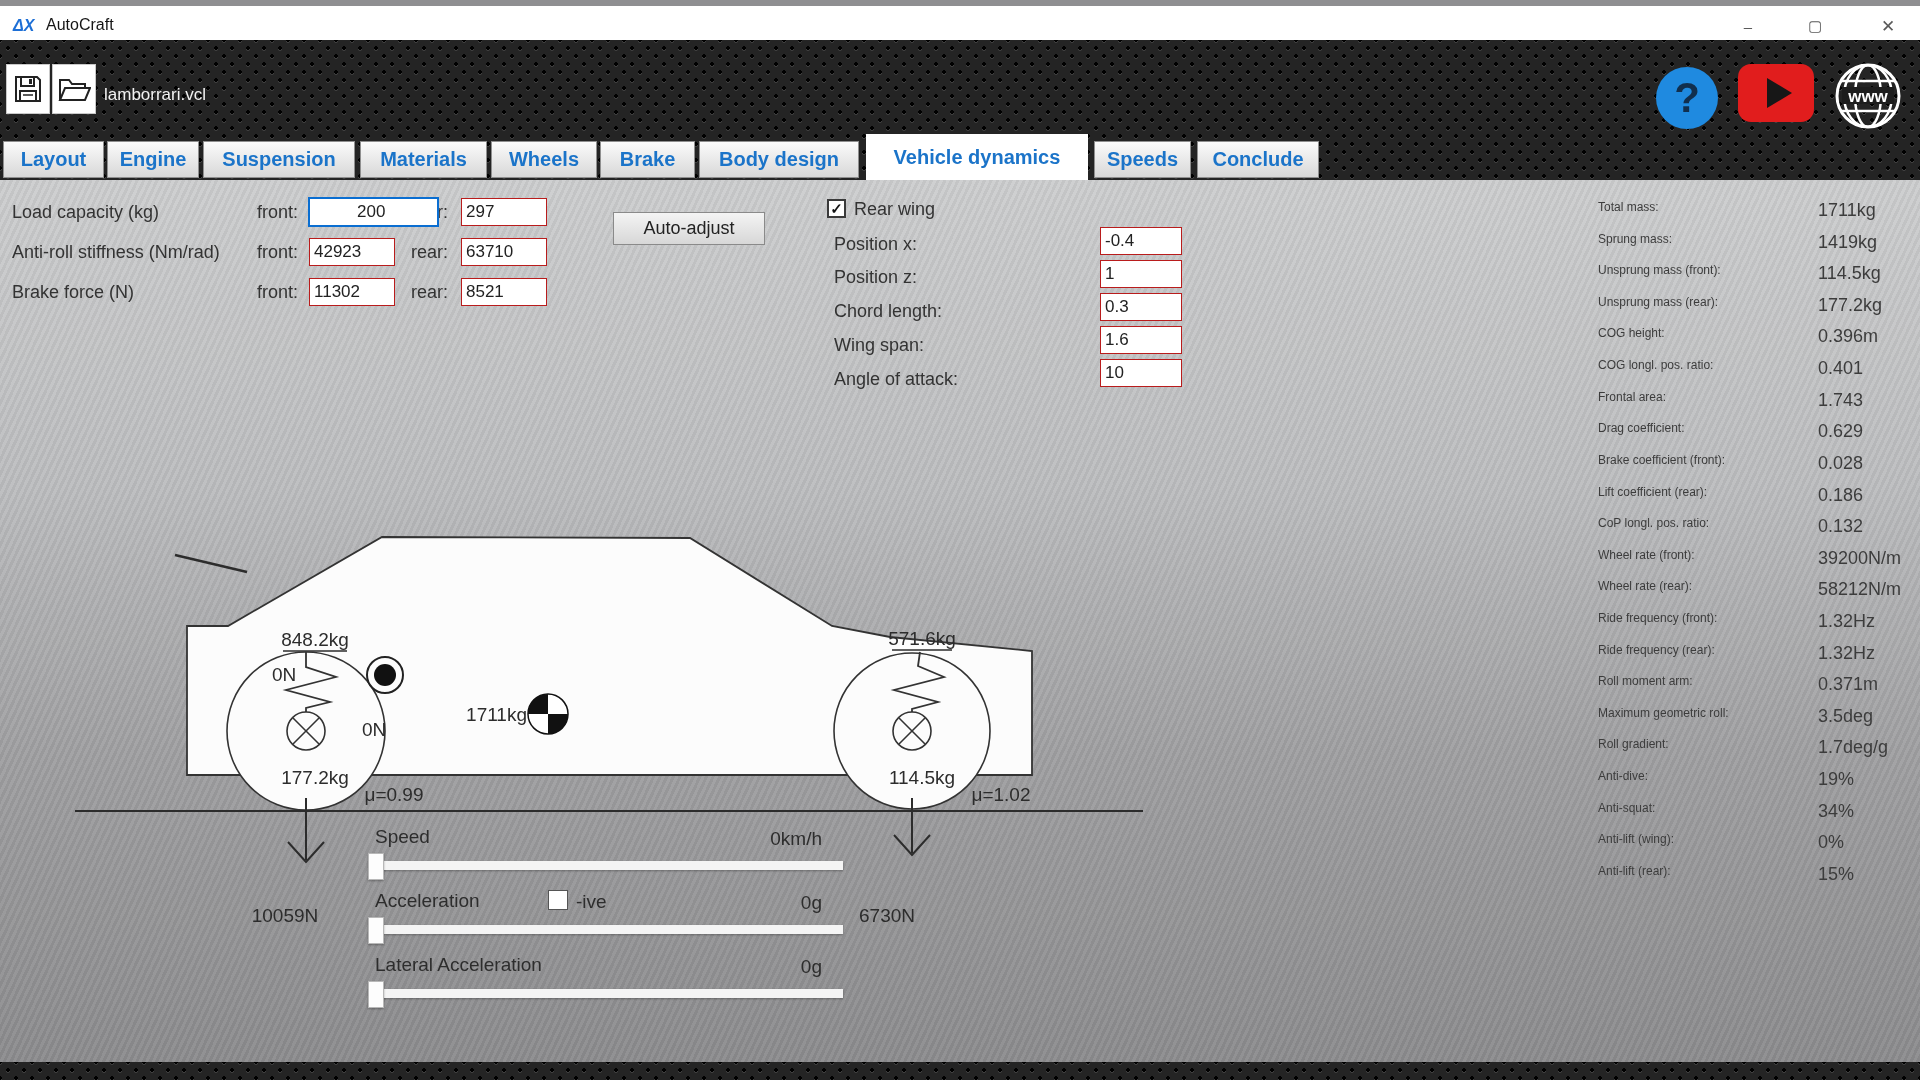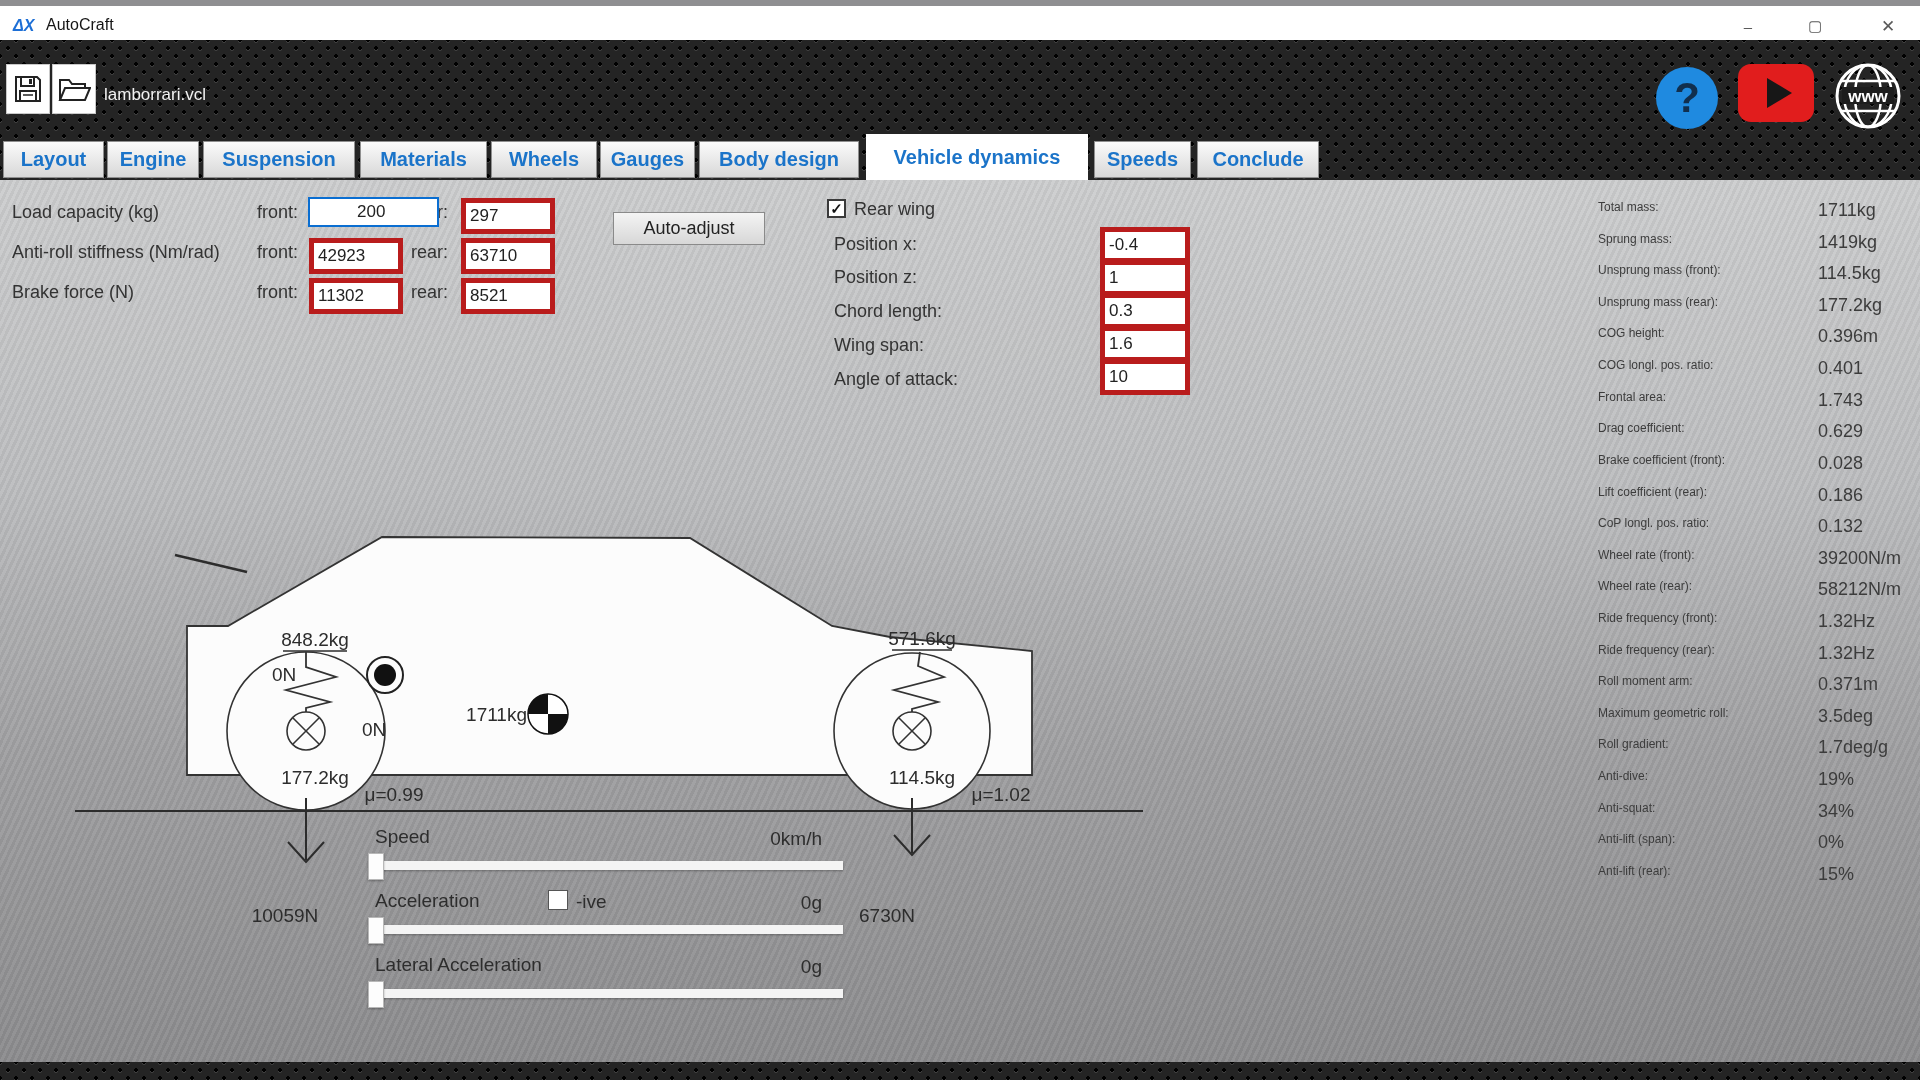--- a/index.html
+++ b/index.html
@@ -46,21 +46,21 @@
   .tab.active{top:134px;height:46px;background:#ffffff;border:none;}
 
   
   .content{position:absolute;left:0;top:180px;width:1920px;height:882px;
            background:linear-gradient(180deg,#cdcecf 0%,#bcbdbf 35%,#a0a0a2 65%,#8c8c8e 100%);}
   .content::after{content:"";position:absolute;inset:0;pointer-events:none;
            background:repeating-linear-gradient(115deg,rgba(255,255,255,.045) 0 3px,rgba(0,0,0,.045) 3px 6px);}
 
   .lbl{position:absolute;font-size:18px;color:#333;}
   .lbl.r{text-align:right;}
-  .tbox{position:absolute;width:76px;height:26px;border:5px solid #b91c1c;background:#fff;
+  .tbox{position:absolute;width:76px;height:26px;border:1px solid #b91c1c;background:#fff;
         font-size:17px;font-family:"Liberation Sans",sans-serif;color:#222;padding:0 4px;box-sizing:content-box;}
   .tbox.focus{border:2px solid #0a6ed1;margin:-1px 8px 0 -1px;padding-left:47px;}
 
   .btn{position:absolute;left:613px;top:212px;width:150px;height:31px;
        background:linear-gradient(#f4f4f4,#d7d7d7);border:1px solid #8a8a8a;
        font-size:18px;color:#222;display:flex;align-items:center;justify-content:center;}
 
   .chk{position:absolute;background:#fff;border:2px solid #3a3a3a;box-sizing:border-box;
        display:flex;align-items:center;justify-content:center;font-weight:bold;color:#111;}
 
@@ -136,21 +136,21 @@
       <rect x="9" y="26" width="52" height="17" fill="#1d1d1d"></rect>
       <text x="35" y="41" text-anchor="middle" fill="#fff" font-size="17" font-weight="bold" font-family="Liberation Sans, sans-serif">www</text>
     </svg>
   </div>
 
   <div class="tab" style="left:3px;width:101px;">Layout</div>
   <div class="tab" style="left:107px;width:92px;">Engine</div>
   <div class="tab" style="left:203px;width:152px;">Suspension</div>
   <div class="tab" style="left:360px;width:127px;">Materials</div>
   <div class="tab" style="left:491px;width:106px;">Wheels</div>
-  <div class="tab" style="left:600px;width:95px;">Gauges</div>
+  <div class="tab" style="left:600px;width:95px;">Brake</div>
   <div class="tab" style="left:699px;width:160px;">Body design</div>
   <div class="tab active" style="left:866px;width:222px;">Vehicle dynamics</div>
   <div class="tab" style="left:1094px;width:97px;">Speeds</div>
   <div class="tab" style="left:1197px;width:122px;">Conclude</div>
 
   <div class="content"></div>
 
   <div class="lbl" style="left:12px;top:202px;">Load capacity (kg)</div>
   <div class="lbl" style="left:12px;top:242px;">Anti-roll stiffness (Nm/rad)</div>
   <div class="lbl" style="left:12px;top:282px;">Brake force (N)</div>
@@ -262,21 +262,21 @@
     </div>
   <div class="stat-row" style="top:769px;">
       <span class="stat-label">Anti-dive:</span>
       <span class="stat-value">19%</span>
     </div>
   <div class="stat-row" style="top:801px;">
       <span class="stat-label">Anti-squat:</span>
       <span class="stat-value">34%</span>
     </div>
   <div class="stat-row" style="top:832px;">
-      <span class="stat-label">Anti-lift (span):</span>
+      <span class="stat-label">Anti-lift (wing):</span>
       <span class="stat-value">0%</span>
     </div>
   <div class="stat-row" style="top:864px;">
       <span class="stat-label">Anti-lift (rear):</span>
       <span class="stat-value">15%</span>
     </div>
 
   <svg class="diagram-svg" viewBox="0 0 1200 1080">
 
     <line x1="175" y1="555" x2="247" y2="572" stroke="#2c2c2c" stroke-width="2.5"></line>

